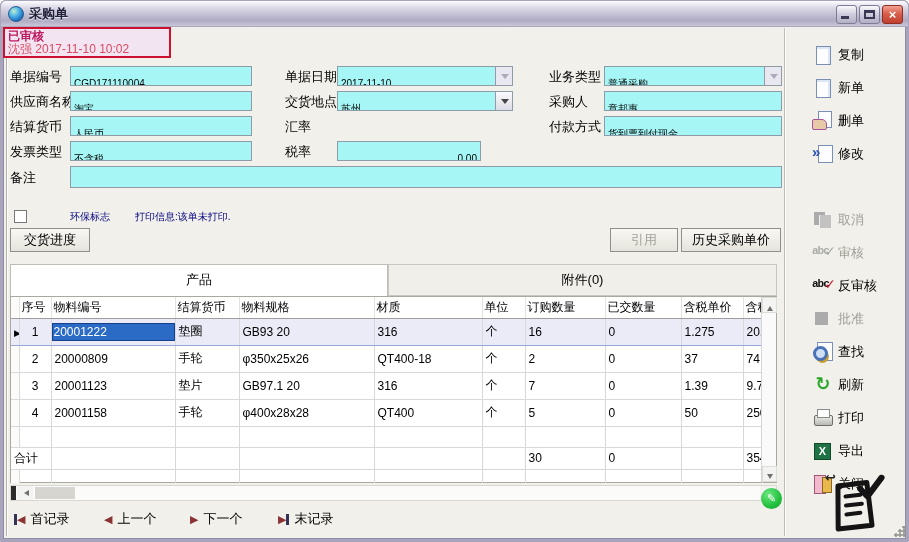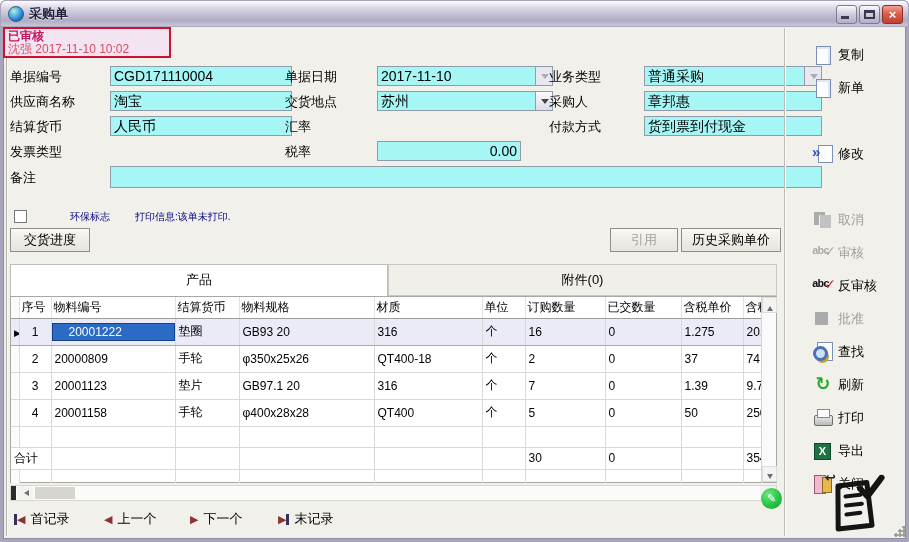--- a/index.html
+++ b/index.html
@@ -25,22 +25,22 @@
     font-weight:bold; font-size:13px; line-height:17px; }
 
   
   .stamp { position:absolute; left:3px; top:27px; width:168px; height:31px; background:#F2E4F0;
     border:2px solid #CC1133; padding:1px 3px; line-height:13px; }
   .stamp .st1 { font-size:12px; font-weight:bold; color:#be185d;font-family:Liberation Serif, serif; }
   .stamp .st2 { font-size:12px; color:#DA4A63; }
 
   
   .flabel { position:absolute; height:20px; line-height:20px; font-size:13px; color:#000; }
-  .field { position:absolute; height:20px; background:#A6F6F6; border:1px solid #8D9CA8; font-size:14px;
-    line-height:18px; padding:0 3px; color:#000; overflow:hidden; white-space:nowrap;margin-left:40px; }
+  .field { position:absolute; height:20px; background:#A6F6F6; border:1px solid #8D9CA8; font-size:10px;
+    line-height:18px; padding:8px 3px; color:#000; overflow:hidden; white-space:nowrap; }
   .field.num { text-align:right; }
   .combo-btn { position:absolute; right:0; top:0; width:17px; height:18px; background:linear-gradient(180deg,#FAFAFC,#DDDCE6); border-left:1px solid #9A98AA; }
   .combo-btn::after { content:""; position:absolute; left:5px; top:7px; border:4px solid transparent; border-top:5px solid #444; }
   .combo-btn.disabled { background:#E9E8F0; }
   .combo-btn.disabled::after { border-top-color:#ABAAB8; }
 
   
   .checkbox { position:absolute; width:13px; height:13px; background:#fff; border:1px solid #777; }
   .navy { color:#000080; font-size:10px; position:absolute; height:16px; line-height:16px;margin-left:38px; }
   .btn { position:absolute; height:24px; font-size:13px; text-align:center;
@@ -57,21 +57,21 @@
   table.grid { border-collapse:collapse; table-layout:fixed; width:751px; font-size:12px; }
   table.grid th { font-weight:normal; text-align:left; height:21px; padding:0 2px; border-bottom:1px solid #9E9E9E;
     border-right:1px solid #E2E2E2; white-space:nowrap; overflow:hidden; }
   table.grid td { height:27px; padding:0 3px; border-bottom:1px solid #D9D9D9; border-right:1px solid #D9D9D9;
     white-space:nowrap; overflow:hidden; color:#000; }
   table.grid .c-no { text-align:center; }
   table.grid tr.empty td { height:21px; }
   table.grid tr.total td { height:22px; }
   table.grid tr.filler td { height:14px; border-bottom:none; }
   tr.sel td { background:#EBEBF8; border-top:1px solid #97A7DB; border-bottom:1px solid #97A7DB; }
-  .selcell { display:block; margin:-1px 0; background:#2B6BC6; border:1px solid #16418E; color:#fff; padding:1px 16px; }
+  .selcell { display:block; margin:-1px 0; background:#2B6BC6; border:1px solid #16418E; color:#fff; padding:1px 1px; }
   .rowptr { color:#000; font-size:9px; }
   .gutter { background:#FBFBF9; }
 
   
   .vscroll { position:absolute; right:0; top:0; bottom:0; width:15px; background:#FAFAFA; border-left:1px solid #D5D5D5; }
   .sarrow { position:absolute; left:0; width:15px; height:16px; background:#F3F3F1; border:1px solid #DDDDD8; }
   .sarrow::after { content:""; position:absolute; left:4px; border:3px solid transparent; }
   .sarrow.up { top:0; } .sarrow.up::after { top:5px; border-bottom:5px solid #707070; }
   .sarrow.dn { bottom:0; } .sarrow.dn::after { top:7px; border-top:5px solid #707070; }
   .hscroll { position:absolute; left:10px; top:485px; width:767px; height:16px; background:#FBFBFA; border:1px solid #D8D8D2; }
@@ -160,20 +160,21 @@
     <div class="st2">沈强 2017-11-10 10:02</div>
   </div>
 
   <div class="flabel" style="left:10px;top:67px">单据编号</div>
   <div class="field" style="left:70px;top:66px;width:182px">CGD171110004</div>
   <div class="flabel" style="left:10px;top:92px">供应商名称</div>
   <div class="field" style="left:70px;top:91px;width:182px">淘宝</div>
   <div class="flabel" style="left:10px;top:117px">结算货币</div>
   <div class="field" style="left:70px;top:116px;width:182px">人民币</div>
   <div class="flabel" style="left:10px;top:142px">发票类型</div>
+  <div class="field" style="left:70px;top:141px;width:182px">不含税</div>
   <div class="flabel" style="left:10px;top:168px">备注</div>
   <div class="field" style="left:70px;top:166px;width:712px;height:22px"></div>
 
   <div class="flabel" style="left:285px;top:67px">单据日期</div>
   <div class="field" style="left:337px;top:66px;width:176px;padding-right:20px">
     <span>2017-11-10</span>
     <span class="combo-btn disabled"></span>
   </div>
   <div class="flabel" style="left:285px;top:92px">交货地点</div>
   <div class="field" style="left:337px;top:91px;width:176px;padding-right:20px">
@@ -371,20 +372,24 @@
   <div class="divider"></div>
 
   <div class="tb-item" style="top:42px">
     <span class="icon ic-page"></span>
     <span class="tb-label">复制</span>
   </div>
   <div class="tb-item" style="top:75px">
     <span class="icon ic-page"></span>
     <span class="tb-label">新单</span>
   </div>
+  <div class="tb-item" style="top:108px">
+    <span class="icon ic-del"></span>
+    <span class="tb-label">删单</span>
+  </div>
   <div class="tb-item" style="top:141px">
     <span class="icon ic-mod"></span>
     <span class="tb-label">修改</span>
   </div>
   <div class="tb-item dis" style="top:207px">
     <span class="icon ic-gpages"></span>
     <span class="tb-label">取消</span>
   </div>
   <div class="tb-item dis" style="top:240px">
     <span class="icon ic-abc ic-audit">

